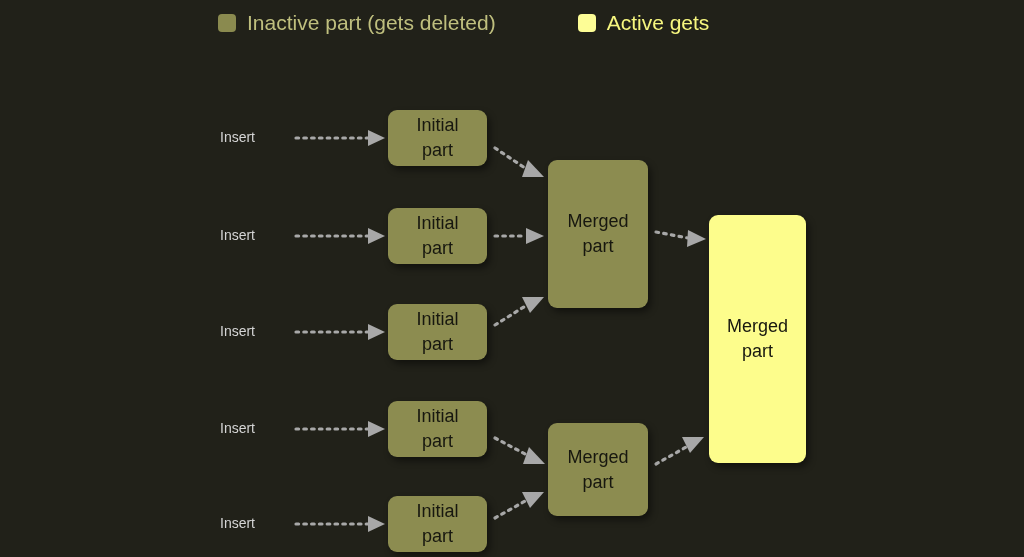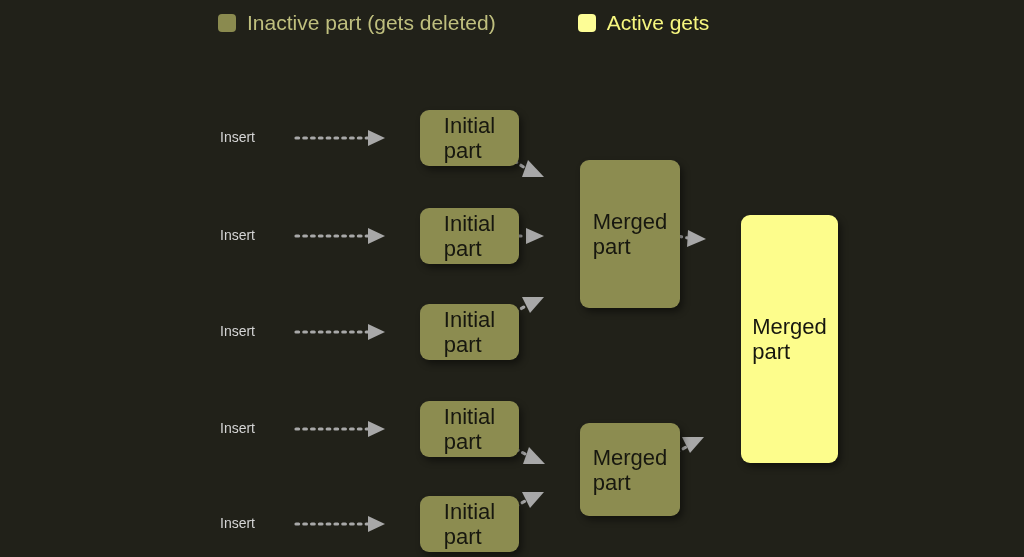--- a/index.html
+++ b/index.html
@@ -48,26 +48,26 @@
   .legend-gap { width: 46px; height: 1px; }
 
   
   .node {
     position: absolute;
     box-sizing: border-box;
     border-radius: 9px;
     display: flex;
     align-items: center;
     justify-content: center;
+    text-align: center;
     color: #17170f;
-    font-size: 22px;
+    font-size: 18px;
     line-height: 25px;
     box-shadow: 3px 4px 7px rgba(0,0,0,0.45);
     white-space: pre-line;
-    margin-left: 32px;
   }
   .node.inactive { background: #8c8c50; }
   .node.active   { background: #fdfd8c; }
 
   .insert-label {
     position: absolute;
     color: #d5d5d5;
     font-size: 14px;
     line-height: 25px;
     white-space: nowrap;

